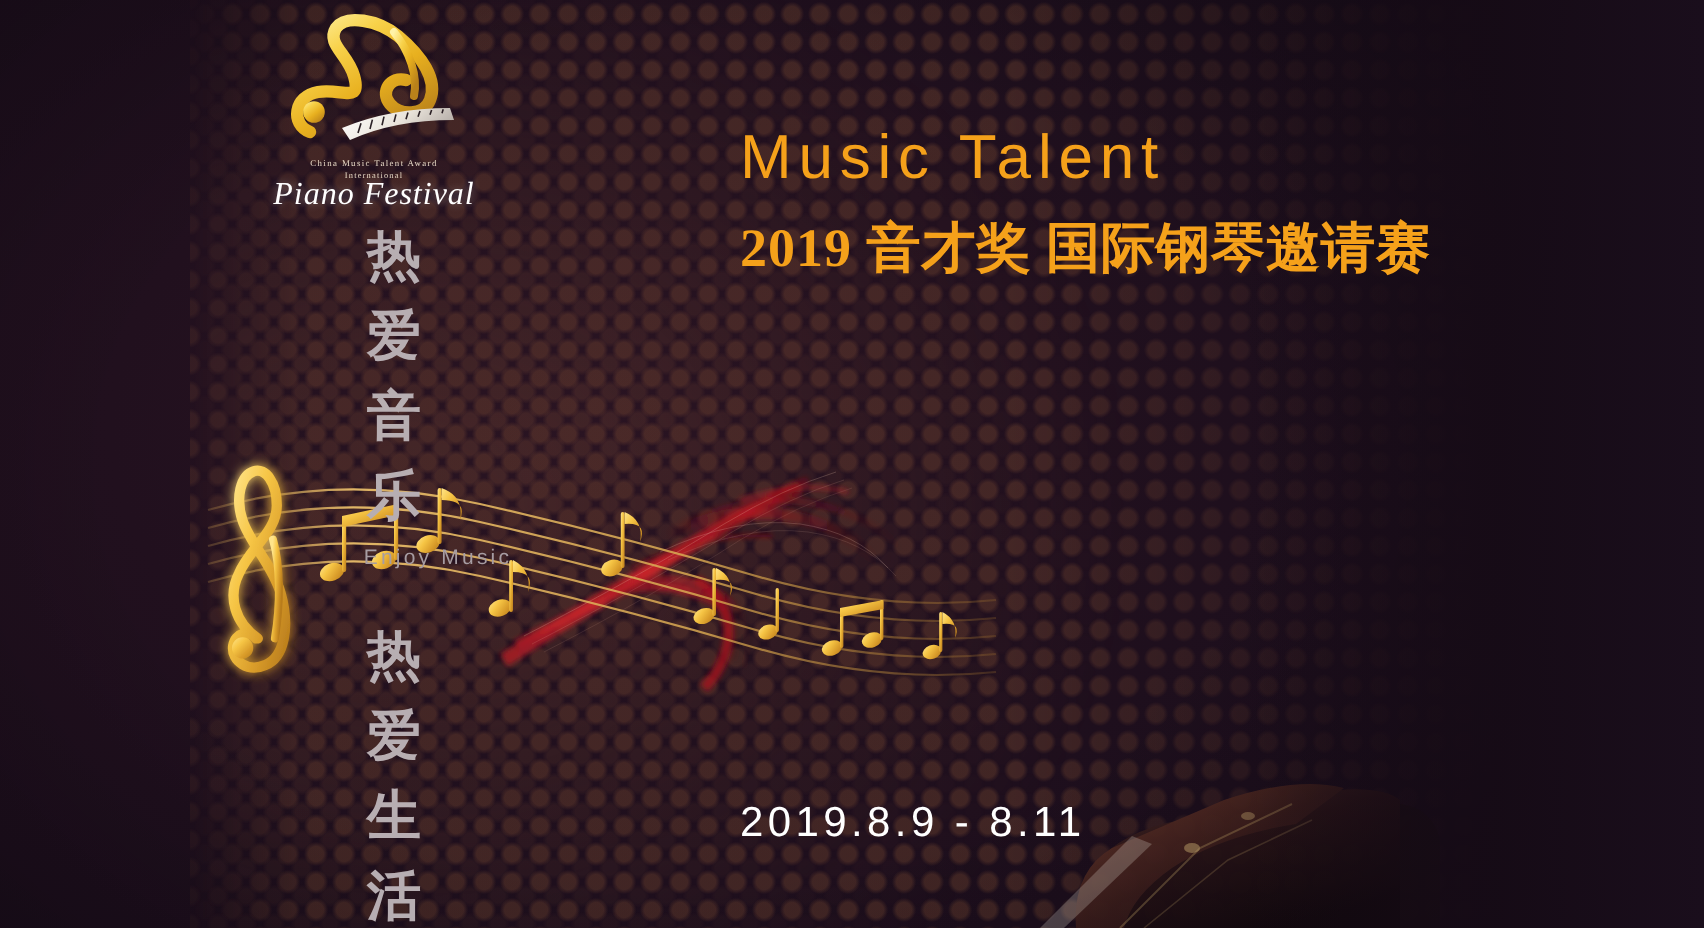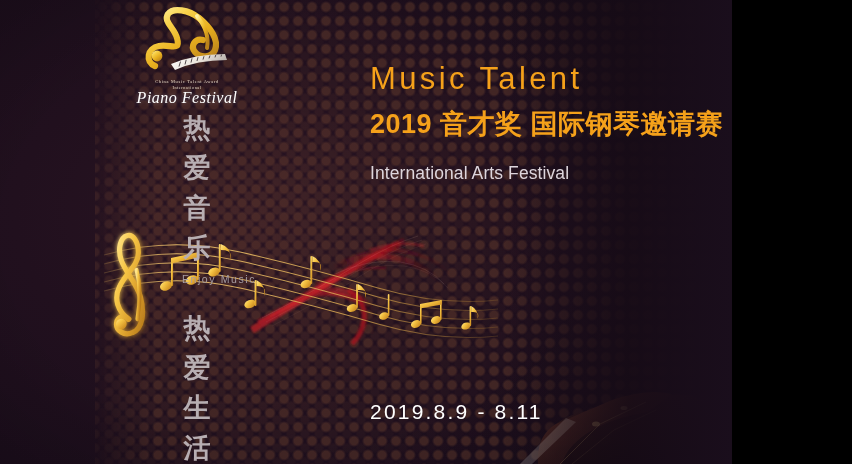--- a/index.html
+++ b/index.html
@@ -2,21 +2,21 @@
 <html><head>
 <meta charset="utf-8">
 <style>
   html, body {
     margin: 0;
     padding: 0;
     background: #000;
   }
   #poster {
     position: relative;
-    width: 732px;
+    width: 852px;
     height: 464px;
     overflow: hidden;
     background: #1b0f1d;
     font-family: "Liberation Sans", sans-serif;
     -webkit-font-smoothing: antialiased;
   }
 
   
   .bg-base {
     position: absolute;
@@ -169,21 +169,21 @@
   }
   .line-piano {
     font-family: "Liberation Sans", sans-serif;
     font-weight: bold;
     font-size: 31px;
     line-height: 38px;
     letter-spacing: 1.6px;
     color: #f5a11a;
   }
   .line-cn {
-    font-family: Liberation Sans, sans-serif;
+    font-family: Liberation Serif, serif;
     font-weight: bold;
     font-size: 27px;
     line-height: 34px;
     letter-spacing: 0.5px;
     color: #f5a11a;
     margin-top: 9px;
   }
   .line-en1, .line-en2 {
     font-family: "Liberation Sans", sans-serif;
     font-size: 17.5px;
@@ -441,20 +441,19 @@
     <span class="cn">热</span>
     <span class="cn">爱</span>
     <span class="cn">生</span>
     <span class="cn">活</span>
 
   </div>
 
   <div class="main">
     <div class="line-music">Music Talent</div>
     <div class="line-cn">2019 音才奖 国际钢琴邀请赛</div>
-    <div class="line-en1">International Arts Festival</div>
   </div>
 
   <div class="venue-block">
     <div class="dates">2019.8.9 - 8.11</div>
   </div>
 
 </div>
 
 </body></html>

